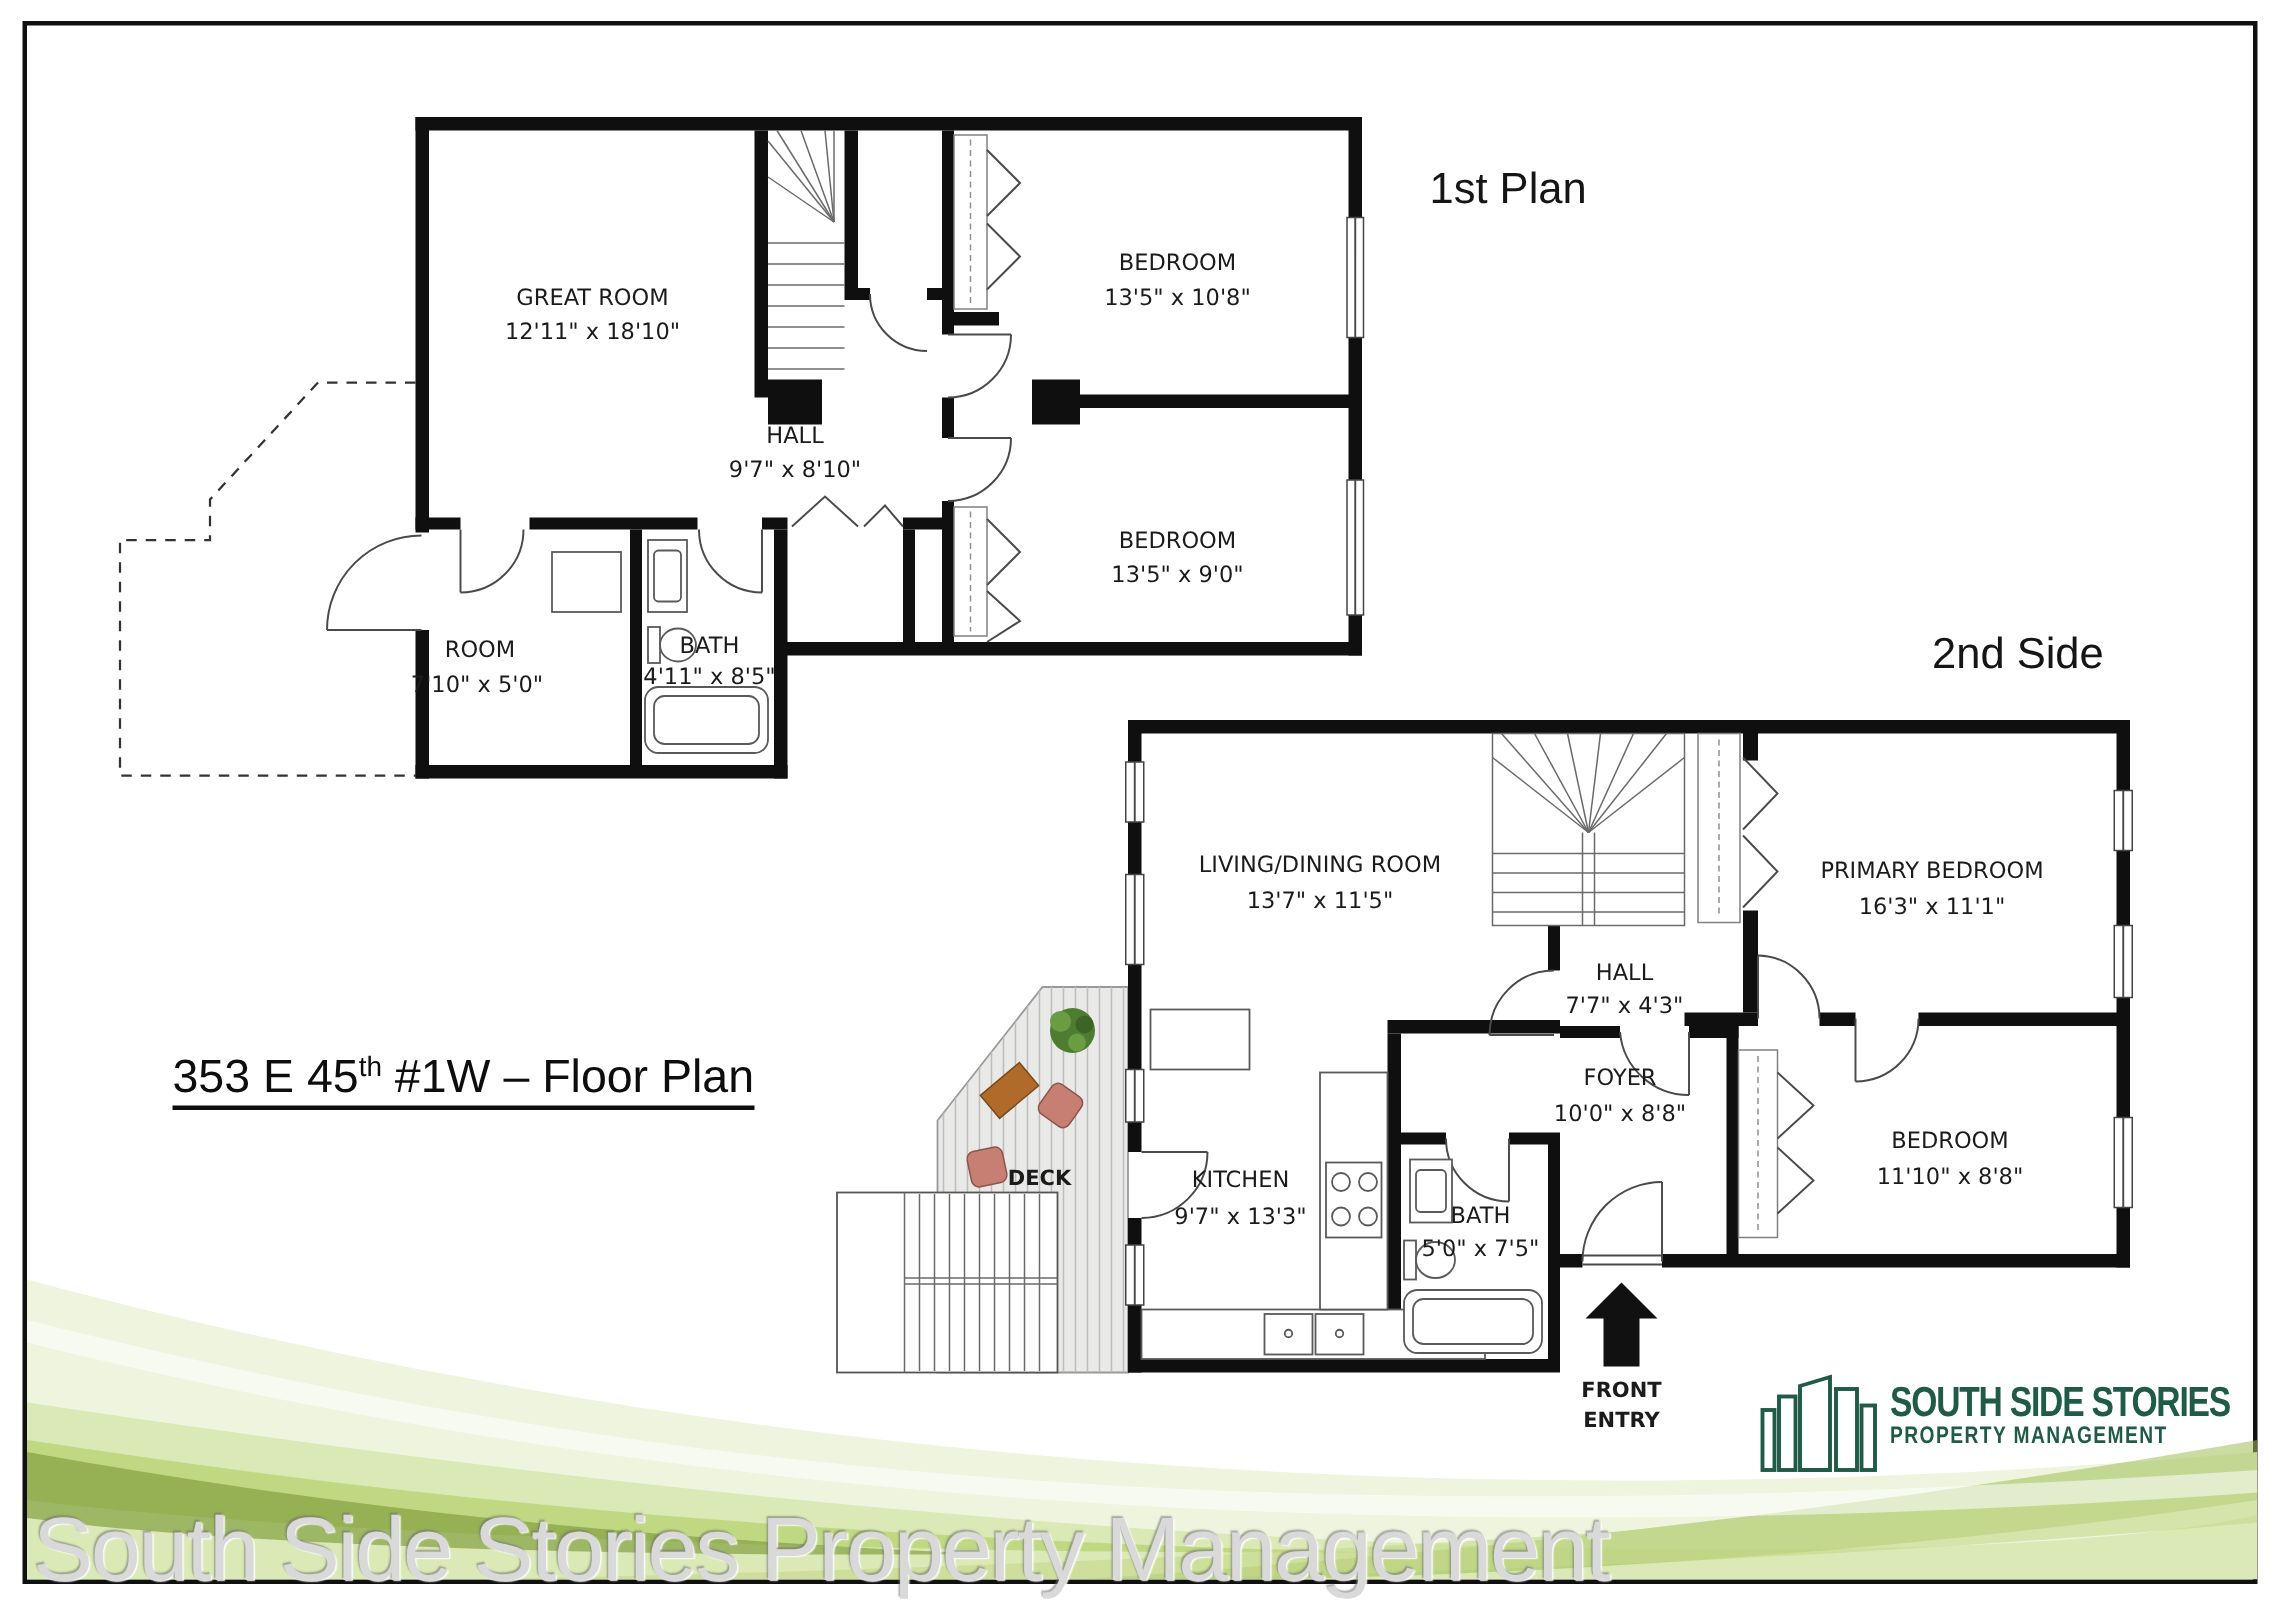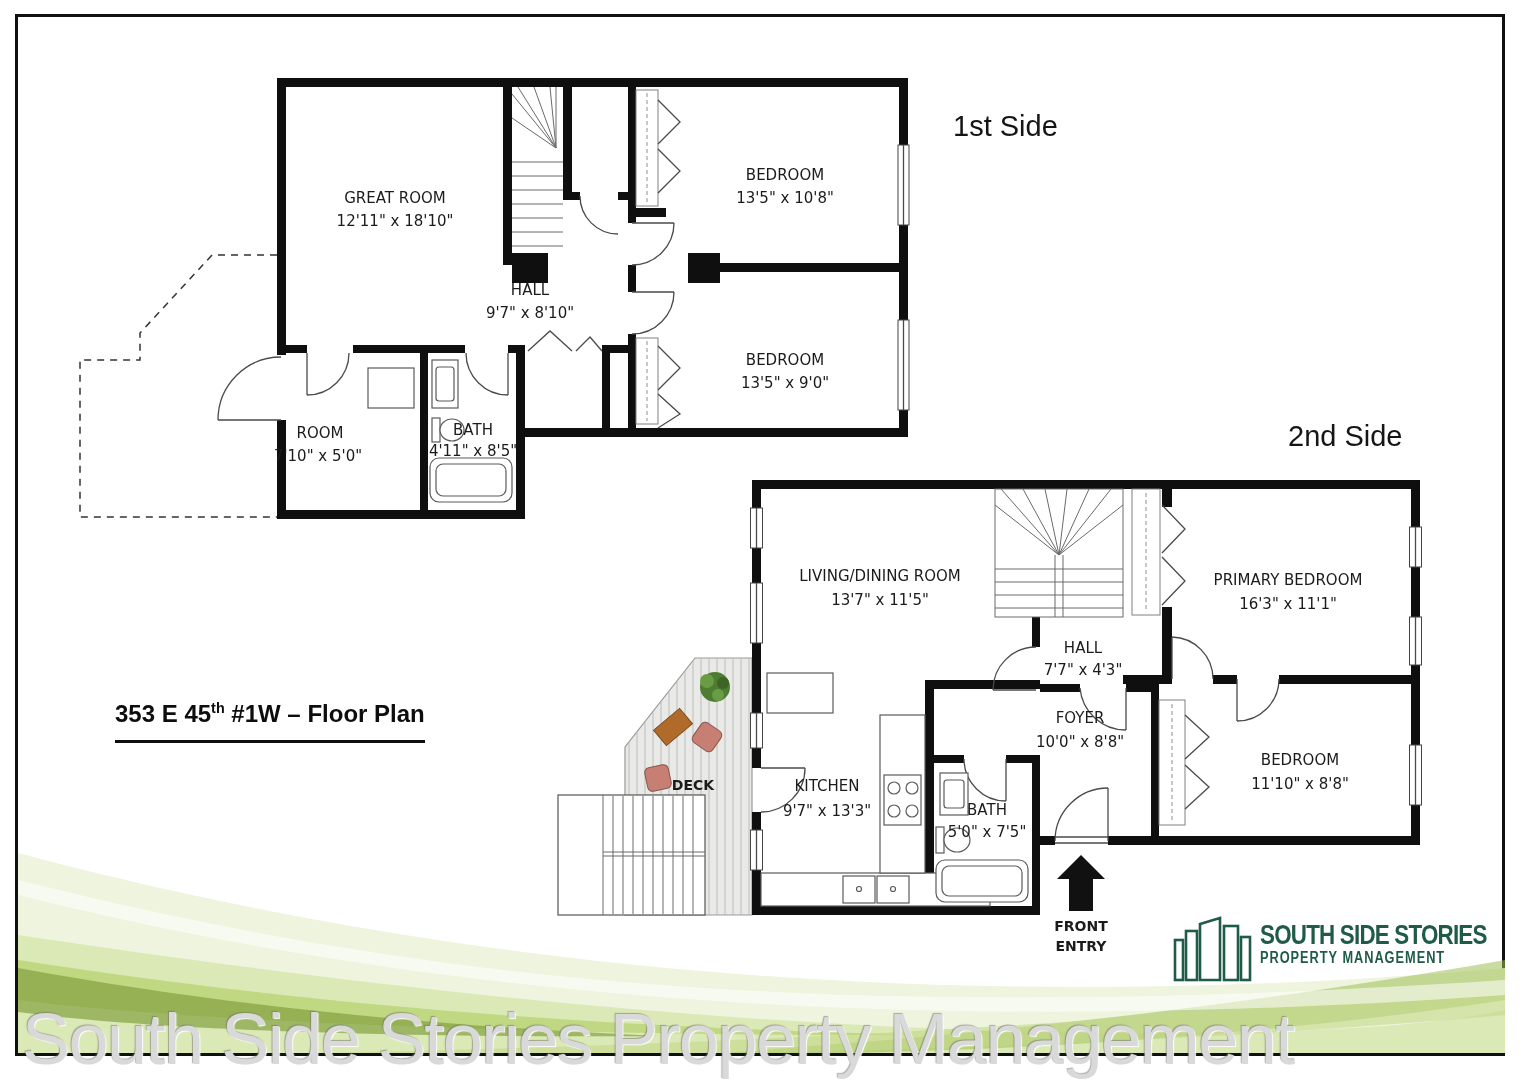--- a/index.html
+++ b/index.html
@@ -3,30 +3,30 @@
 <meta charset="utf-8">
 <style>
   html,body{margin:0;padding:0;background:#fff;}
   body{width:1527px;height:1080px;position:relative;overflow:hidden;
        font-family:"Liberation Sans",sans-serif;}
   .frame{position:absolute;left:15px;top:14px;width:1490px;height:1042px;
          border:3px solid #101010;background:#fff;box-sizing:border-box;z-index:0;}
   .wave-wrap{position:absolute;left:18px;top:845px;width:1487px;height:208px;
              overflow:hidden;z-index:1;}
   .watermark{position:absolute;left:22px;top:998px;z-index:2;white-space:nowrap;
-             font-family:"Liberation Sans",sans-serif;font-size:72px;letter-spacing:-1.5px;
+             font-family:"Liberation Sans",sans-serif;font-size:60px;letter-spacing:-1.5px;
              color:#d9d9d9;text-shadow:-1px -1px 1px rgba(110,110,110,.55),1px 1px 1px rgba(255,255,255,.95);}
   .floor-label{position:absolute;z-index:4;font-size:29px;color:#151515;}
   #floor1-label{left:953px;top:110px;}
   #floor2-label{left:1288px;top:420px;}
   .plan{position:absolute;z-index:3;}
   #plan-floor1{left:70px;top:70px;}
   #plan-floor2{left:555px;top:475px;}
-  .page-title{position:absolute;left:115px;top:700px;z-index:4;font-size:24px;font-weight:bold;
-              color:#0d0d0d;border-bottom:3.5px solid #0d0d0d;padding-bottom:12px;}
+  .page-title{position:absolute;left:115px;top:700px;z-index:4;font-size:31px;font-weight:normal;
+              color:#0d0d0d;border-bottom:3.5px solid #0d0d0d;padding-bottom:1px;}
   .page-title sup{font-size:60%;}
   .logo{position:absolute;left:1172px;top:914px;z-index:4;display:flex;align-items:flex-start;}
   .logo-text{margin-left:4px;margin-top:6px;}
   .logo-name{font-size:28px;font-weight:bold;color:#1f5b46;letter-spacing:-1px;line-height:1.05;
              transform:scaleX(.8);transform-origin:left top;white-space:nowrap;}
   .logo-tag{font-size:16px;font-weight:bold;color:#1f5b46;letter-spacing:1.2px;line-height:1.1;
             transform:scaleX(.8);transform-origin:left top;white-space:nowrap;}
   svg text{font-family:"DejaVu Sans",sans-serif;font-size:15px;fill:#1b1b1b;}
   svg text.small-bold{font-weight:bold;font-size:14px;}
   .wall{fill:#0f0f0f;}
@@ -50,21 +50,21 @@
     <path d="M0,115 C260,155 520,180 900,190 C600,191 200,180 0,155 Z" fill="#b4d06b" opacity="0.7"></path>
     <path d="M0,123 C220,163 420,181 640,191 C420,193 150,187 0,167 Z" fill="#7e9c3a" opacity="0.65"></path>
     <path d="M700,208 C950,191 1200,165 1487,115 L1487,155 C1250,191 1000,205 820,208 Z" fill="#9ebf54" opacity="0.55"></path>
     <path d="M300,208 C700,200 1100,180 1487,140 L1487,170 C1150,200 800,208 650,208 Z" fill="#c4d98b" opacity="0.6"></path>
     <path d="M0,35 C400,135 800,180 1487,135 L1487,150 C850,195 380,145 0,50 Z" fill="#ffffff" opacity="0.55"></path>
   </svg>
 </div>
 
 <div class="watermark">South Side Stories Property Management</div>
 
-<div class="floor-label" id="floor1-label">1st Side</div>
+<div class="floor-label" id="floor1-label">1st Plan</div>
 <div class="floor-label" id="floor2-label">2nd Side</div>
 
 <div class="page-title"><span>353 E 45</span><sup>th</sup><span> #1W – Floor Plan</span></div>
 
 <svg id="plan-floor1" class="plan" width="880" height="465" viewBox="0 0 880 465">
 
   <path class="patio" d="M207,185 H142 L70,263 V290 H10 V447 H207"></path>
 
   <g>
 

